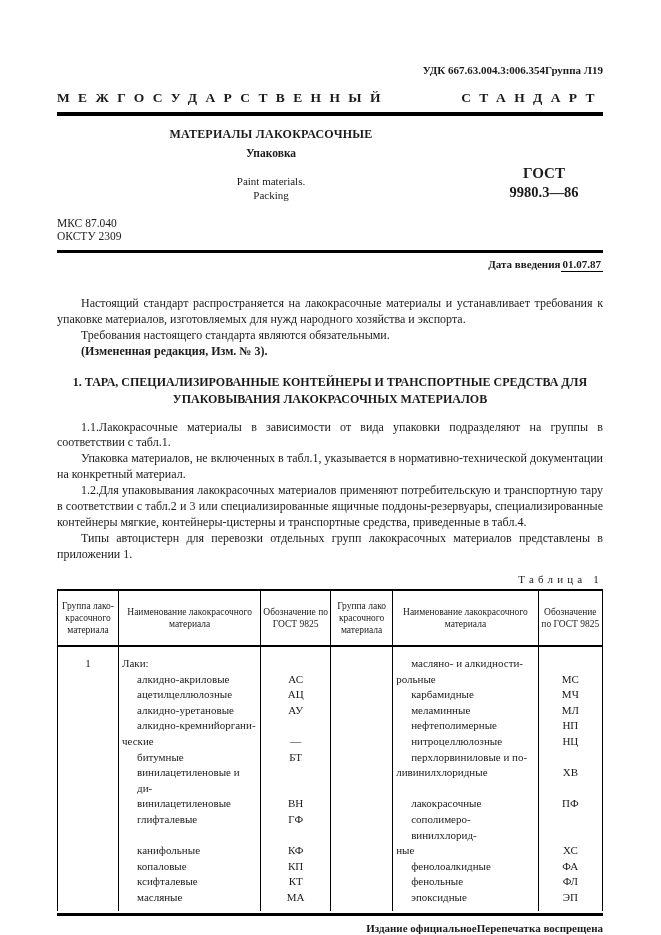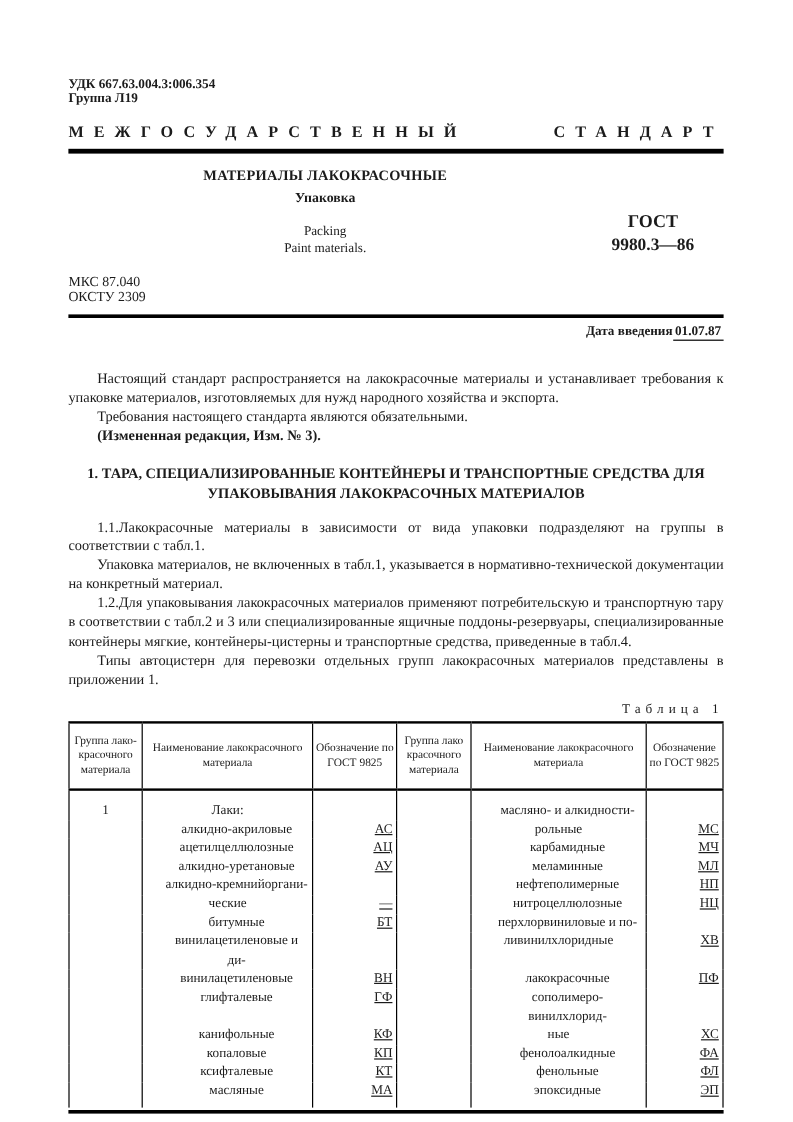--- a/index.html
+++ b/index.html
@@ -2,21 +2,21 @@
 <html><head>
 <meta charset="utf-8">
 <style>
   html,body { margin:0; padding:0; background:#e9e9e9; }
   .page {
     width:661px; height:935px; background:#ffffff; position:relative;
     box-sizing:border-box; padding:64px 58px 0 57px;
     font-family:"Liberation Serif","DejaVu Serif",serif;
     color:#1b1b1b; overflow:hidden;
   }
-  .row-between { display:flex; justify-content:flex-end; align-items:baseline;flex-direction:column; }
+  .row-between { display:flex; justify-content:flex-end; align-items:baseline; }
   .udk-row { font-size:11px; font-weight:bold; }
   .kind-row {
     margin-top:14px; display:flex; justify-content:space-between;
     font-size:13.5px; font-weight:bold; white-space:nowrap;
   }
   .kind-word { letter-spacing:0.62em; }
   .rule-thick { height:4px; background:#000; margin-top:6px; }
   .rule-mid { height:3px; background:#000; }
 
   .title-zone { display:flex; margin-top:11px; }
@@ -47,23 +47,23 @@
   table.main th {
     border:1.5px solid #000; border-top:2.5px solid #000; border-bottom:2.5px solid #000;
     font-weight:normal; font-size:9.5px; line-height:1.3; text-align:center;
     vertical-align:middle; padding:7px 2px; height:40px;
   }
   table.main td {
     border-left:1.5px solid #000; border-right:1.5px solid #000;
     font-size:11px; line-height:15.6px; vertical-align:top; padding:0 3px;
   }
   td.group-cell { text-align:center; padding-top:9px; }
-  td.name-cell { padding-left:5px;text-align:center; }
+  td.name-cell { padding-left:5px; }
   td.name-cell.indent { padding-left:18px; }
-  td.code-cell { text-align:right;text-decoration:underline; }
+  td.code-cell { text-align:center; }
   tr.first-row td { padding-top:9px; }
   tr.last-row td { padding-bottom:5px; }
 
   .footer-rule { margin-top:2px; }
   .footer-row { margin-top:6px; font-size:11px; font-weight:bold; }
 </style>
 </head>
 <body>
 
 <div class="page">
@@ -78,22 +78,22 @@
     <span class="kind-word">СТАНДАРТ</span>
   </div>
 
   <div class="rule-thick"></div>
 
   <div class="title-zone">
     <div class="title-center">
       <div class="title-ru">МАТЕРИАЛЫ ЛАКОКРАСОЧНЫЕ</div>
       <div class="subtitle-ru">Упаковка</div>
       <div class="title-en">
+        <div>Paint materials.</div>
         <div>Packing</div>
-        <div>Paint materials.</div>
       </div>
     </div>
     <div class="gost-block">
       <div class="gost-label">ГОСТ</div>
       <div class="gost-number">9980.3—86</div>
     </div>
   </div>
 
   <div class="codes-block">
     <div>МКС 87.040</div>

